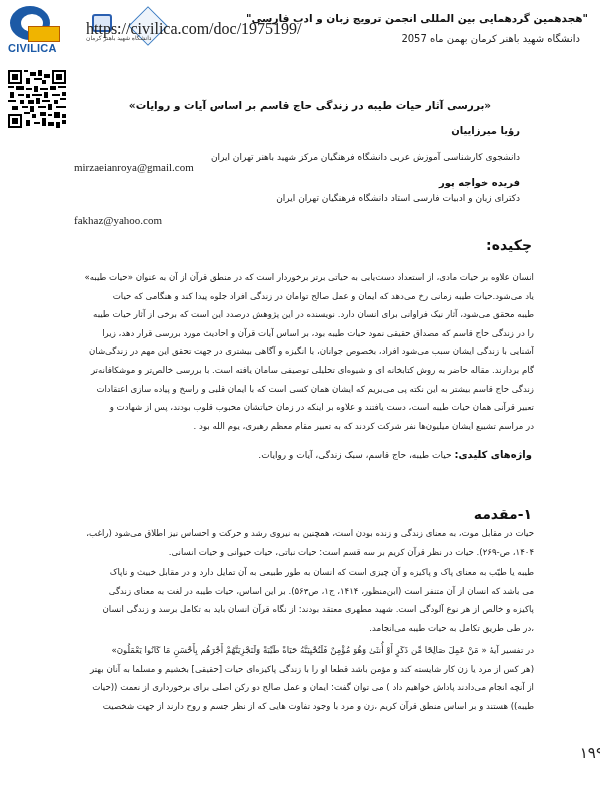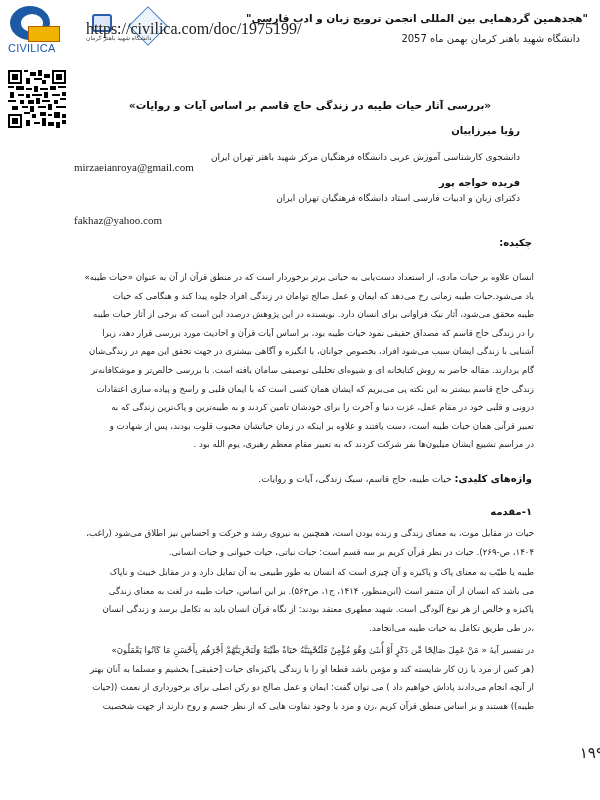--- a/index.html
+++ b/index.html
@@ -30,21 +30,21 @@
       background: #ffffff;
     }
     .civ-logo .badge {
       position: absolute; left: 24px; top: 22px; width: 30px; height: 14px;
       background: #f0b400;
       border: 1px solid #b55b00;
     }
     .civ-logo .brand {
       position: absolute; left: 4px; top: 38px; width: 56px;
       font-family: "Liberation Sans", sans-serif;
-      font-weight: normal; font-size: 11px; color: #1c5aa6;
+      font-weight: bold; font-size: 11px; color: #1c5aa6;
       letter-spacing: 0.2px;
     }
     .uni-logos { left: 82px; top: 12px; width: 78px; height: 36px; }
     .uni-logos .book {
       position: absolute; left: 10px; top: 2px; width: 16px; height: 14px;
       border: 2px solid #2a5fb0; border-radius: 3px; background: #dbe6f7;
     }
     .uni-logos .star {
       position: absolute; left: 52px; top: 0px; width: 26px; height: 26px;
       border: 1.5px solid #3b7cc2; transform: rotate(45deg); background: #eef4fb;
@@ -86,21 +86,21 @@
     .affil { font-size: 9px; color: #222; }
     .email {
       left: 74px;
       font-family: "Liberation Serif", serif;
       font-size: 11px; color: #222;
     }
 
     .section-head {
       right: 68px;
       direction: rtl; text-align: right;
-      font-weight: bold; font-size: 10px; color: #111;
+      font-weight: bold; font-size: 14px; color: #111;
     }
 
     .para {
       left: 74px; width: 460px;
       direction: rtl; text-align: justify;
       text-align-last: right;
       font-size: 8.6px; line-height: 18.6px; color: #1c1c1c;
     }
     .para .line { display: block; white-space: nowrap; overflow: hidden; }
 
@@ -222,26 +222,25 @@
 <div class="abs section-head" style="top:237px;">چکیده:</div>
 
 <div class="abs para" style="top:268px;">
   <span class="line">انسان علاوه بر حیات مادی، از استعداد دست‌یابی به حیاتی برتر برخوردار است که در منطق قرآن از آن به عنوان «حیات طیبه»</span>
   <span class="line">یاد می‌شود.حیات طیبه زمانی رخ می‌دهد که ایمان و عمل صالح توامان در زندگی افراد جلوه پیدا کند و هنگامی که حیات</span>
   <span class="line">طیبه محقق می‌شود، آثار نیک فراوانی برای انسان دارد. نویسنده در این پژوهش درصدد این است که برخی از آثار حیات طیبه</span>
   <span class="line">را در زندگی حاج قاسم که مصداق حقیقی نمود حیات طیبه بود، بر اساس آیات قرآن و احادیث مورد بررسی قرار دهد، زیرا</span>
   <span class="line">آشنایی با زندگی ایشان سبب می‌شود افراد، بخصوص جوانان، با انگیزه و آگاهی بیشتری در جهت تحقق این مهم در زندگی‌شان</span>
   <span class="line">گام بردارند. مقاله حاضر به روش کتابخانه ای و شیوه‌ای تحلیلی توصیفی سامان یافته است. با بررسی خالص‌تر و موشکافانه‌تر</span>
   <span class="line">زندگی حاج قاسم بیشتر به این نکته پی می‌بریم که ایشان همان کسی است که با ایمان قلبی و راسخ و پیاده سازی اعتقادات</span>
-  <span class="line">درونی و قلبی خود در مقام عمل، عزت دنیا و آخرت را برای خودشان تامین کردند و به طیبه‌ترین و پاک‌ترین زندگی که به</span>
   <span class="line">تعبیر قرآنی همان حیات طیبه است، دست یافتند و علاوه بر اینکه در زمان حیاتشان محبوب قلوب بودند، پس از شهادت و</span>
   <span class="line">در مراسم تشییع ایشان میلیون‌ها نفر شرکت کردند که به تعبیر مقام معظم رهبری، یوم الله بود .</span>
 </div>
 
-<div class="abs keywords" style="top:473px;">
+<div class="abs keywords" style="top:449px;">
   <b>واژه‌های کلیدی:</b>
   <span>حیات طیبه، حاج قاسم، سبک زندگی، آیات و روایات.</span>
 </div>
 
 <div class="abs section-head" style="top:506px;">۱-مقدمه</div>
 
 <div class="abs para" style="top:524px;">
   <span class="line">حیات در مقابل موت، به معنای زندگی و زنده بودن است، همچنین به نیروی رشد و حرکت و احساس نیز اطلاق می‌شود (راغب،</span>
   <span class="line">۱۴۰۴، ص-۲۶۹). حیات در نظر قرآن کریم بر سه قسم است: حیات نباتی، حیات حیوانی و حیات انسانی.</span>
 </div>

